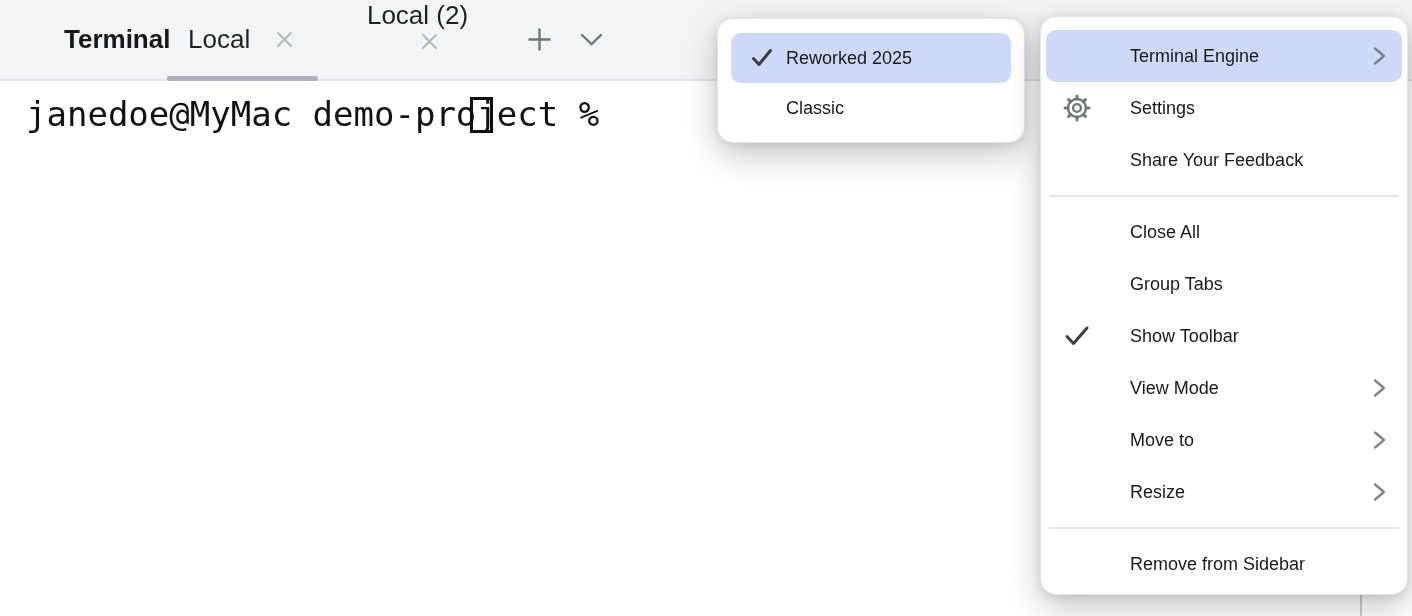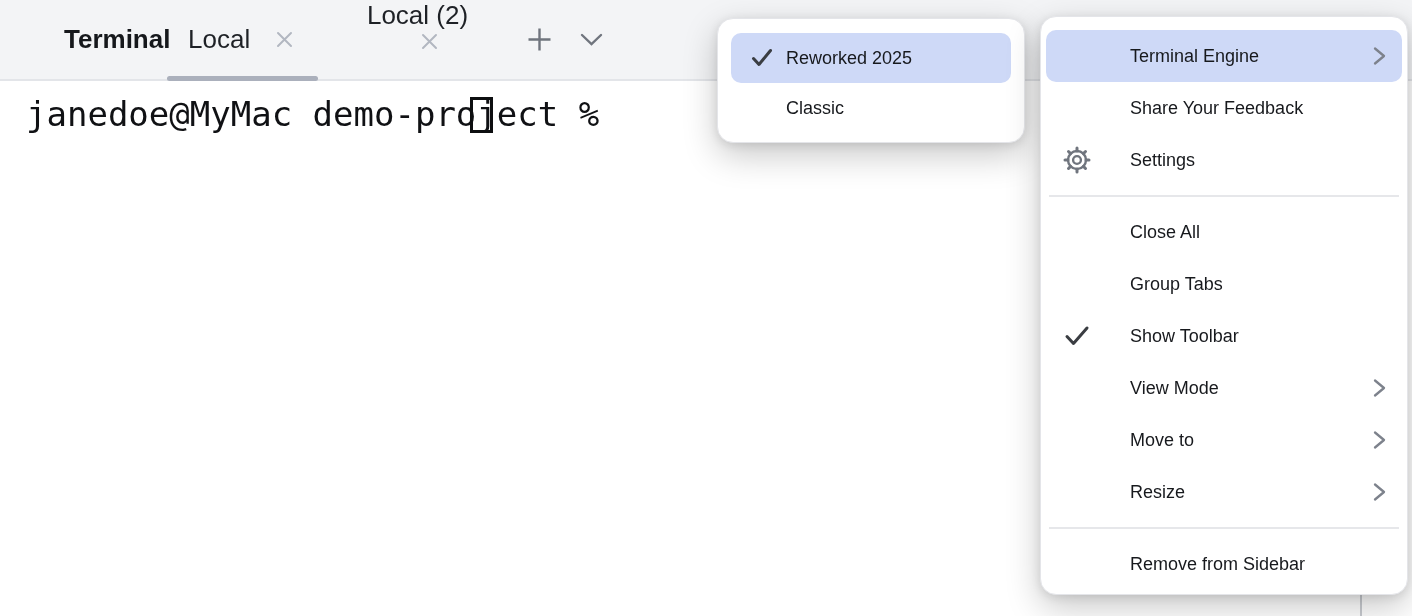--- a/index.html
+++ b/index.html
@@ -123,24 +123,20 @@
 
   <div class="popup mainmenu">
 
     <div class="mi hl">
       <span class="lbl">Terminal Engine</span>
       <span class="arrow">
         <svg width="13" height="22" viewBox="0 0 13 22">
           <polyline points="2,3.5 11,11 2,18.5" stroke="#7d828c" stroke-width="2.3" fill="none" stroke-linecap="round" stroke-linejoin="round"></polyline>
         </svg>
       </span>
-    </div>
-
-    <div class="mi">
-      <span class="lbl">Share Your Feedback</span>
     </div>
 
     <div class="mi">
       <span class="gut">
         <svg width="30" height="30" viewBox="0 0 30 30">
           <g stroke="#70757e" fill="none">
             <circle cx="15" cy="15" r="9" stroke-width="2.4"></circle>
             <circle cx="15" cy="15" r="3.9" stroke-width="2.4"></circle>
             <g stroke-width="3" stroke-linecap="round">
               <path d="M24 15 L27 15"></path>
@@ -151,20 +147,24 @@
               <path d="M8.6 8.6 L6.5 6.5"></path>
               <path d="M15 6 L15 3"></path>
               <path d="M21.4 8.6 L23.5 6.5"></path>
             </g>
           </g>
         </svg>
       </span>
       <span class="lbl">Settings</span>
     </div>
 
+    <div class="mi">
+      <span class="lbl">Share Your Feedback</span>
+    </div>
+
     <div class="sep"></div>
 
     <div class="mi">
       <span class="lbl">Close All</span>
     </div>
 
     <div class="mi">
       <span class="lbl">Group Tabs</span>
     </div>
 

